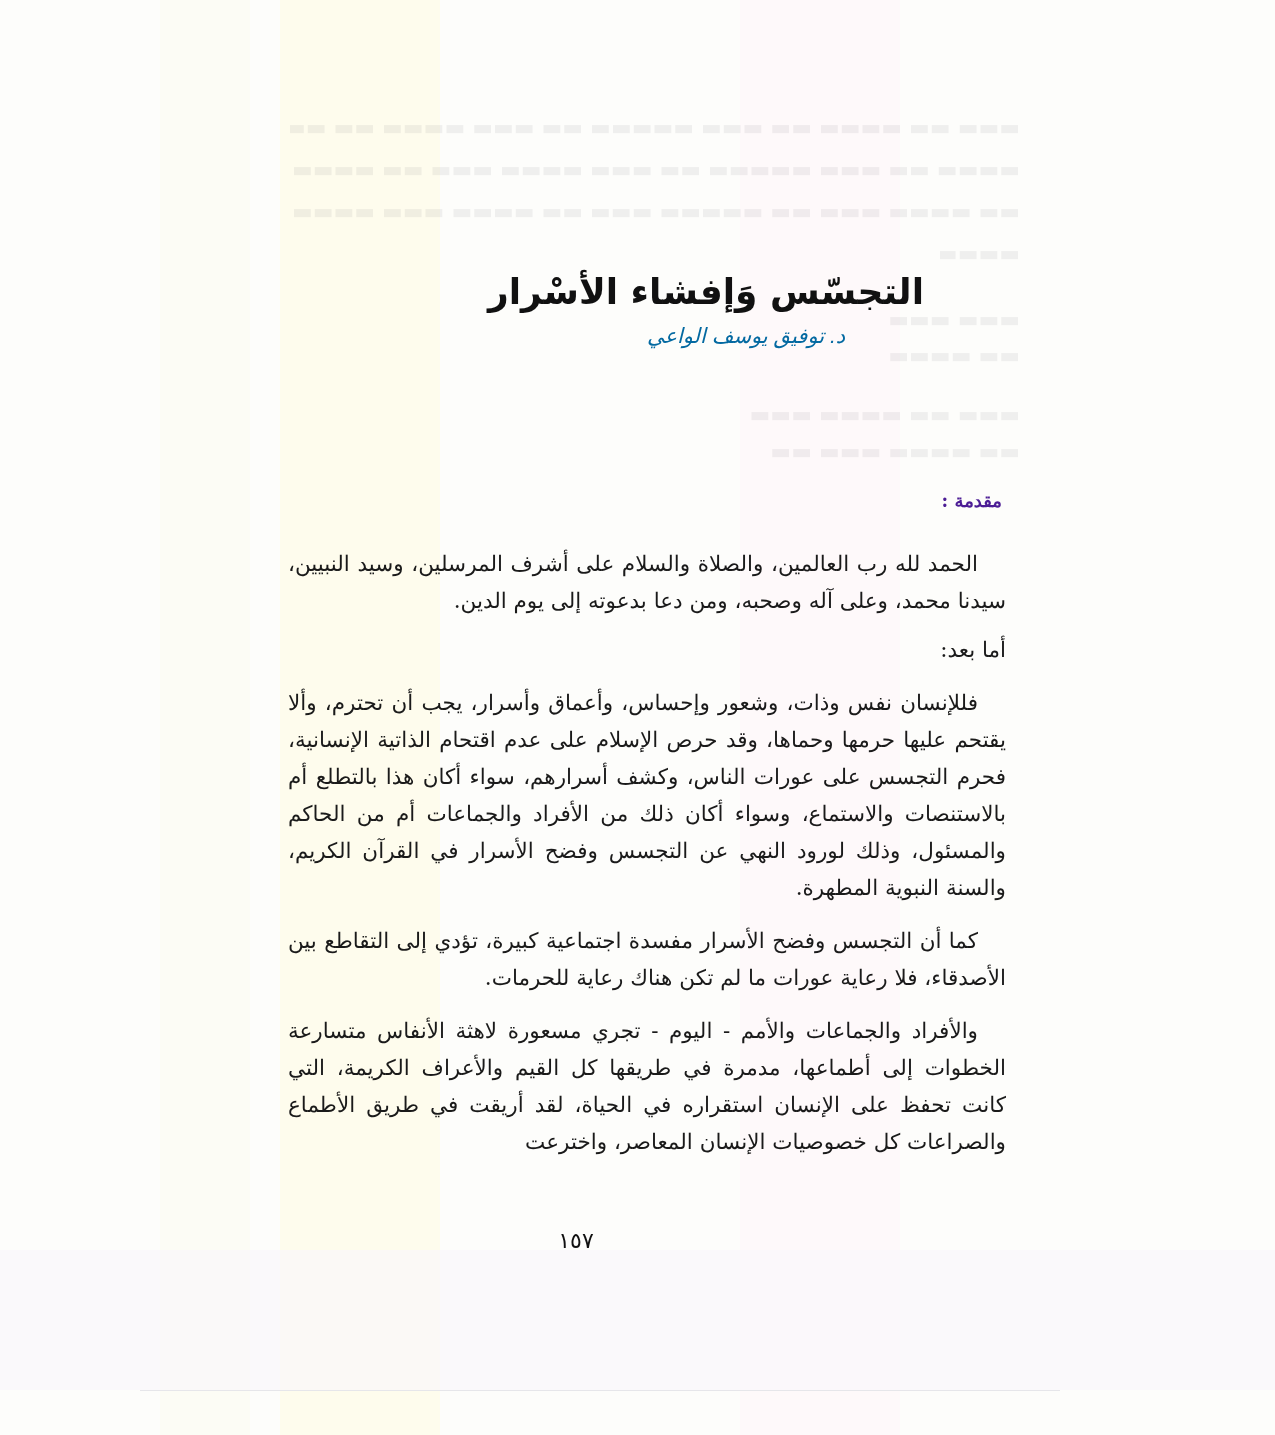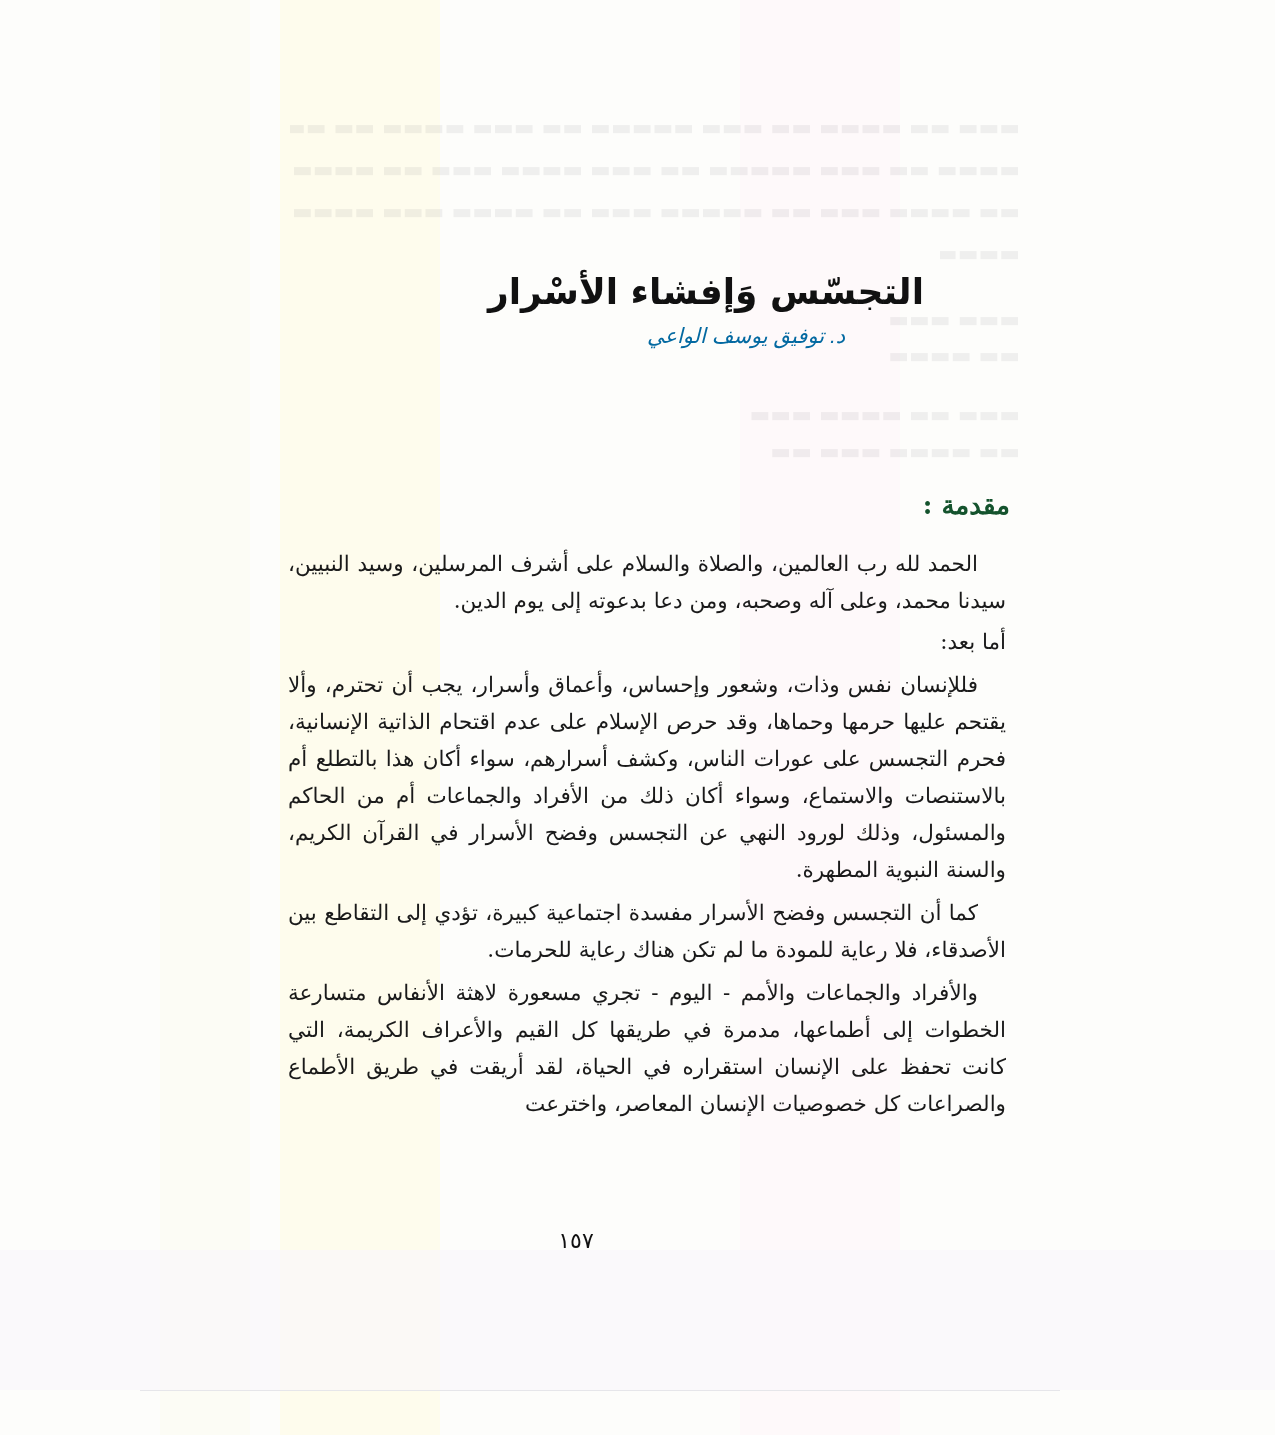--- a/index.html
+++ b/index.html
@@ -81,45 +81,45 @@
       font-family: Liberation Sans, sans-serif;
       font-size: 21px;
       font-style: italic;
       color: #0369a1;
       margin-top: 8px;
       margin-left: 160px;
     }
     .section-heading {
       position: absolute;
       top: 490px;
-      right: 0;
+      right: 8px;
       font-weight: bold;
-      font-size: 26px;
-      color: #14532d;
+      font-size: 18px;
+      color: #4c1d95;
     }
     .body-text {
       position: absolute;
       top: 545px;
       right: 4px;
       width: 718px;
       font-size: 21.5px;
       line-height: 37px;
       text-align: justify;
       text-align-last: right;
     }
     .para {
       margin: 0;
       text-indent: 28px;
     }
     .para + .para {
-      margin-top: 6px;
+      margin-top: 16px;
     }
     .para.no-indent {
       text-indent: 0;
-      margin-top: 4px;
+      margin-top: 12px;
     }
     .page-number {
       position: absolute;
       top: 1228px;
       left: 0;
       width: 1122px;
       text-align: center;
       font-family: "DejaVu Sans", "Liberation Sans", sans-serif;
       font-size: 22px;
       color: #111;
@@ -153,20 +153,20 @@
     <div class="title-line">التجسّس وَإفشاء الأسْرار</div>
     <div class="author">د. توفيق يوسف الواعي</div>
   </div>
 
   <div class="section-heading">مقدمة :</div>
 
   <div class="body-text">
     <p class="para">الحمد لله رب العالمين، والصلاة والسلام على أشرف المرسلين، وسيد النبيين، سيدنا محمد، وعلى آله وصحبه، ومن دعا بدعوته إلى يوم الدين.</p>
     <p class="para no-indent">أما بعد:</p>
     <p class="para">فللإنسان نفس وذات، وشعور وإحساس، وأعماق وأسرار، يجب أن تحترم، وألا يقتحم عليها حرمها وحماها، وقد حرص الإسلام على عدم اقتحام الذاتية الإنسانية، فحرم التجسس على عورات الناس، وكشف أسرارهم، سواء أكان هذا بالتطلع أم بالاستنصات والاستماع، وسواء أكان ذلك من الأفراد والجماعات أم من الحاكم والمسئول، وذلك لورود النهي عن التجسس وفضح الأسرار في القرآن الكريم، والسنة النبوية المطهرة.</p>
-    <p class="para">كما أن التجسس وفضح الأسرار مفسدة اجتماعية كبيرة، تؤدي إلى التقاطع بين الأصدقاء، فلا رعاية للمودة ما لم تكن هناك رعاية للحرمات.</p>
+    <p class="para">كما أن التجسس وفضح الأسرار مفسدة اجتماعية كبيرة، تؤدي إلى التقاطع بين الأصدقاء، فلا رعاية عورات ما لم تكن هناك رعاية للحرمات.</p>
     <p class="para">والأفراد والجماعات والأمم - اليوم - تجري مسعورة لاهثة الأنفاس متسارعة الخطوات إلى أطماعها، مدمرة في طريقها كل القيم والأعراف الكريمة، التي كانت تحفظ على الإنسان استقراره في الحياة، لقد أريقت في طريق الأطماع والصراعات كل خصوصيات الإنسان المعاصر، واخترعت</p>
   </div>
 </div>
 
 <div class="page-number">
   <span>١٥٧</span>
 </div>
 
 </body></html>

